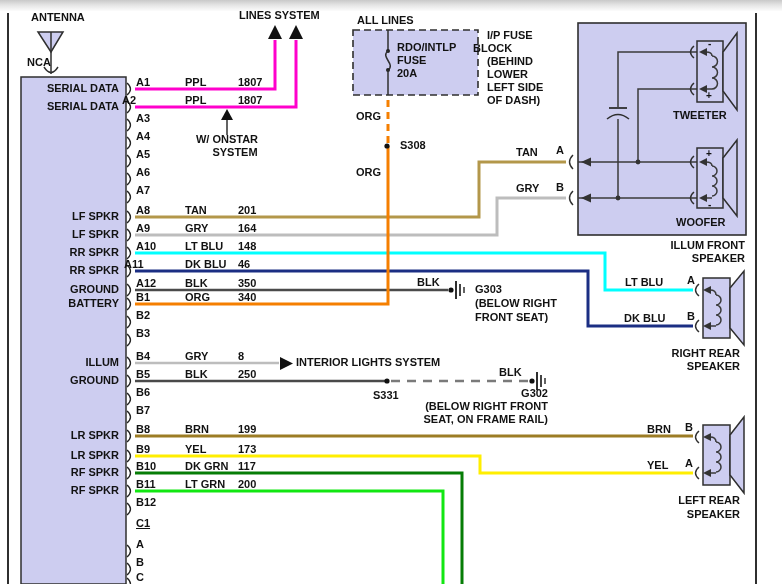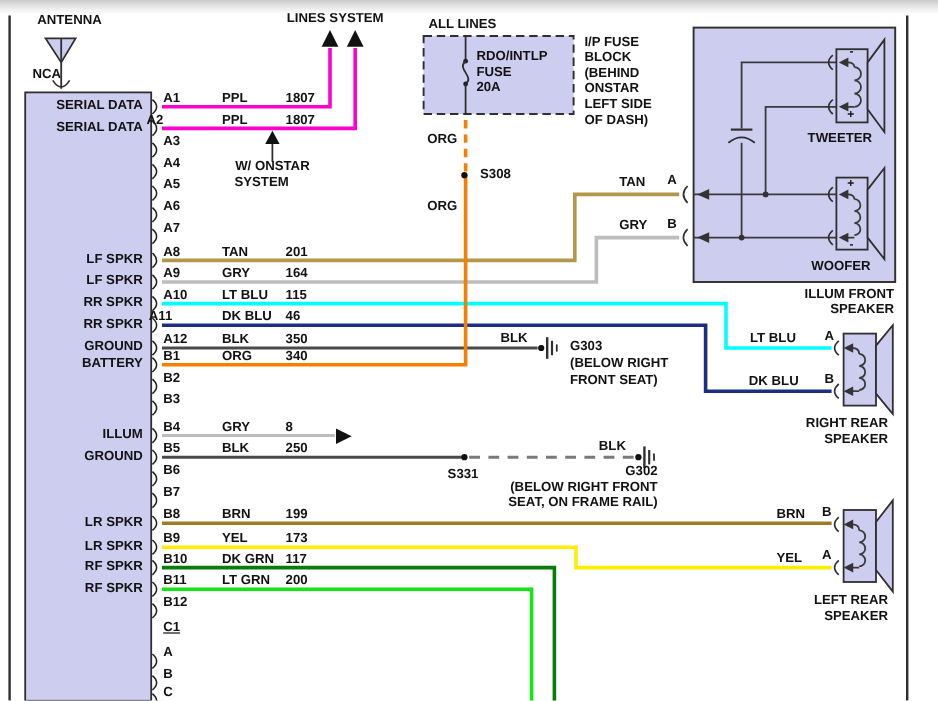--- a/index.html
+++ b/index.html
@@ -181,33 +181,34 @@
 
   <div class="t" style="left:31px;top:11px">ANTENNA</div>
   <div class="t" style="left:27px;top:56px">NCA</div>
   <div class="t" style="left:239px;top:9px">LINES SYSTEM</div>
 
   <div class="t" style="left:357px;top:14px">ALL LINES</div>
   <div class="t" style="left:397px;top:41px">RDO/INTLP</div>
   <div class="t" style="left:397px;top:54px">FUSE</div>
   <div class="t" style="left:397px;top:67px">20A</div>
   <div class="t" style="left:487px;top:29px">I/P FUSE</div>
-  <div class="t" style="left:487px;top:42px">BLOCK</div>
+  <div class="t" style="left:473px;top:42px">BLOCK</div>
   <div class="t" style="left:487px;top:55px">(BEHIND</div>
-  <div class="t" style="left:487px;top:68px">ONSTAR</div>
+  <div class="t" style="left:487px;top:68px">LOWER</div>
   <div class="t" style="left:487px;top:81px">LEFT SIDE</div>
   <div class="t" style="left:487px;top:94px">OF DASH)</div>
 
   <div class="t" style="left:356px;top:110px">ORG</div>
   <div class="t" style="left:400px;top:139px">S308</div>
   <div class="t" style="left:356px;top:166px">ORG</div>
 
   <div class="t c" style="left:183px;top:133px;width:88px">W/ ONSTAR</div>
-  <div class="t c" style="left:174px;top:146px;width:88px">SYSTEM</div>
-
+  <div class="t c" style="left:191px;top:146px;width:88px">SYSTEM</div>
+
+  <div class="t" style="left:296px;top:356px">INTERIOR LIGHTS SYSTEM</div>
 
   <div class="t" style="left:417px;top:276px">BLK</div>
   <div class="t" style="left:475px;top:283px">G303</div>
   <div class="t" style="left:475px;top:297px">(BELOW RIGHT</div>
   <div class="t" style="left:475px;top:311px">FRONT SEAT)</div>
 
   <div class="t" style="left:373px;top:389px">S331</div>
   <div class="t" style="left:499px;top:366px">BLK</div>
   <div class="t r" style="right:234px;top:387px">G302</div>
   <div class="t r" style="right:234px;top:400px">(BELOW RIGHT FRONT</div>
@@ -257,21 +258,21 @@
       <div class="t" style="left:136px;top:204px">A8</div>
       <div class="t" style="left:185px;top:204px">TAN</div>
       <div class="t" style="left:238px;top:204px">201</div>
       <div class="t r" style="left:22px;top:210px;width:97px">LF SPKR</div>
       <div class="t" style="left:136px;top:222px">A9</div>
       <div class="t" style="left:185px;top:222px">GRY</div>
       <div class="t" style="left:238px;top:222px">164</div>
       <div class="t r" style="left:22px;top:228px;width:97px">LF SPKR</div>
       <div class="t" style="left:136px;top:240px">A10</div>
       <div class="t" style="left:185px;top:240px">LT BLU</div>
-      <div class="t" style="left:238px;top:240px">115</div>
+      <div class="t" style="left:238px;top:240px">148</div>
       <div class="t r" style="left:22px;top:246px;width:97px">RR SPKR</div>
       <div class="t" style="left:124px;top:258px">A11</div>
       <div class="t" style="left:185px;top:258px">DK BLU</div>
       <div class="t" style="left:238px;top:258px">46</div>
       <div class="t r" style="left:22px;top:264px;width:97px">RR SPKR</div>
       <div class="t" style="left:136px;top:277px">A12</div>
       <div class="t" style="left:185px;top:277px">BLK</div>
       <div class="t" style="left:238px;top:277px">350</div>
       <div class="t r" style="left:22px;top:283px;width:97px">GROUND</div>
       <div class="t" style="left:136px;top:291px">B1</div>

